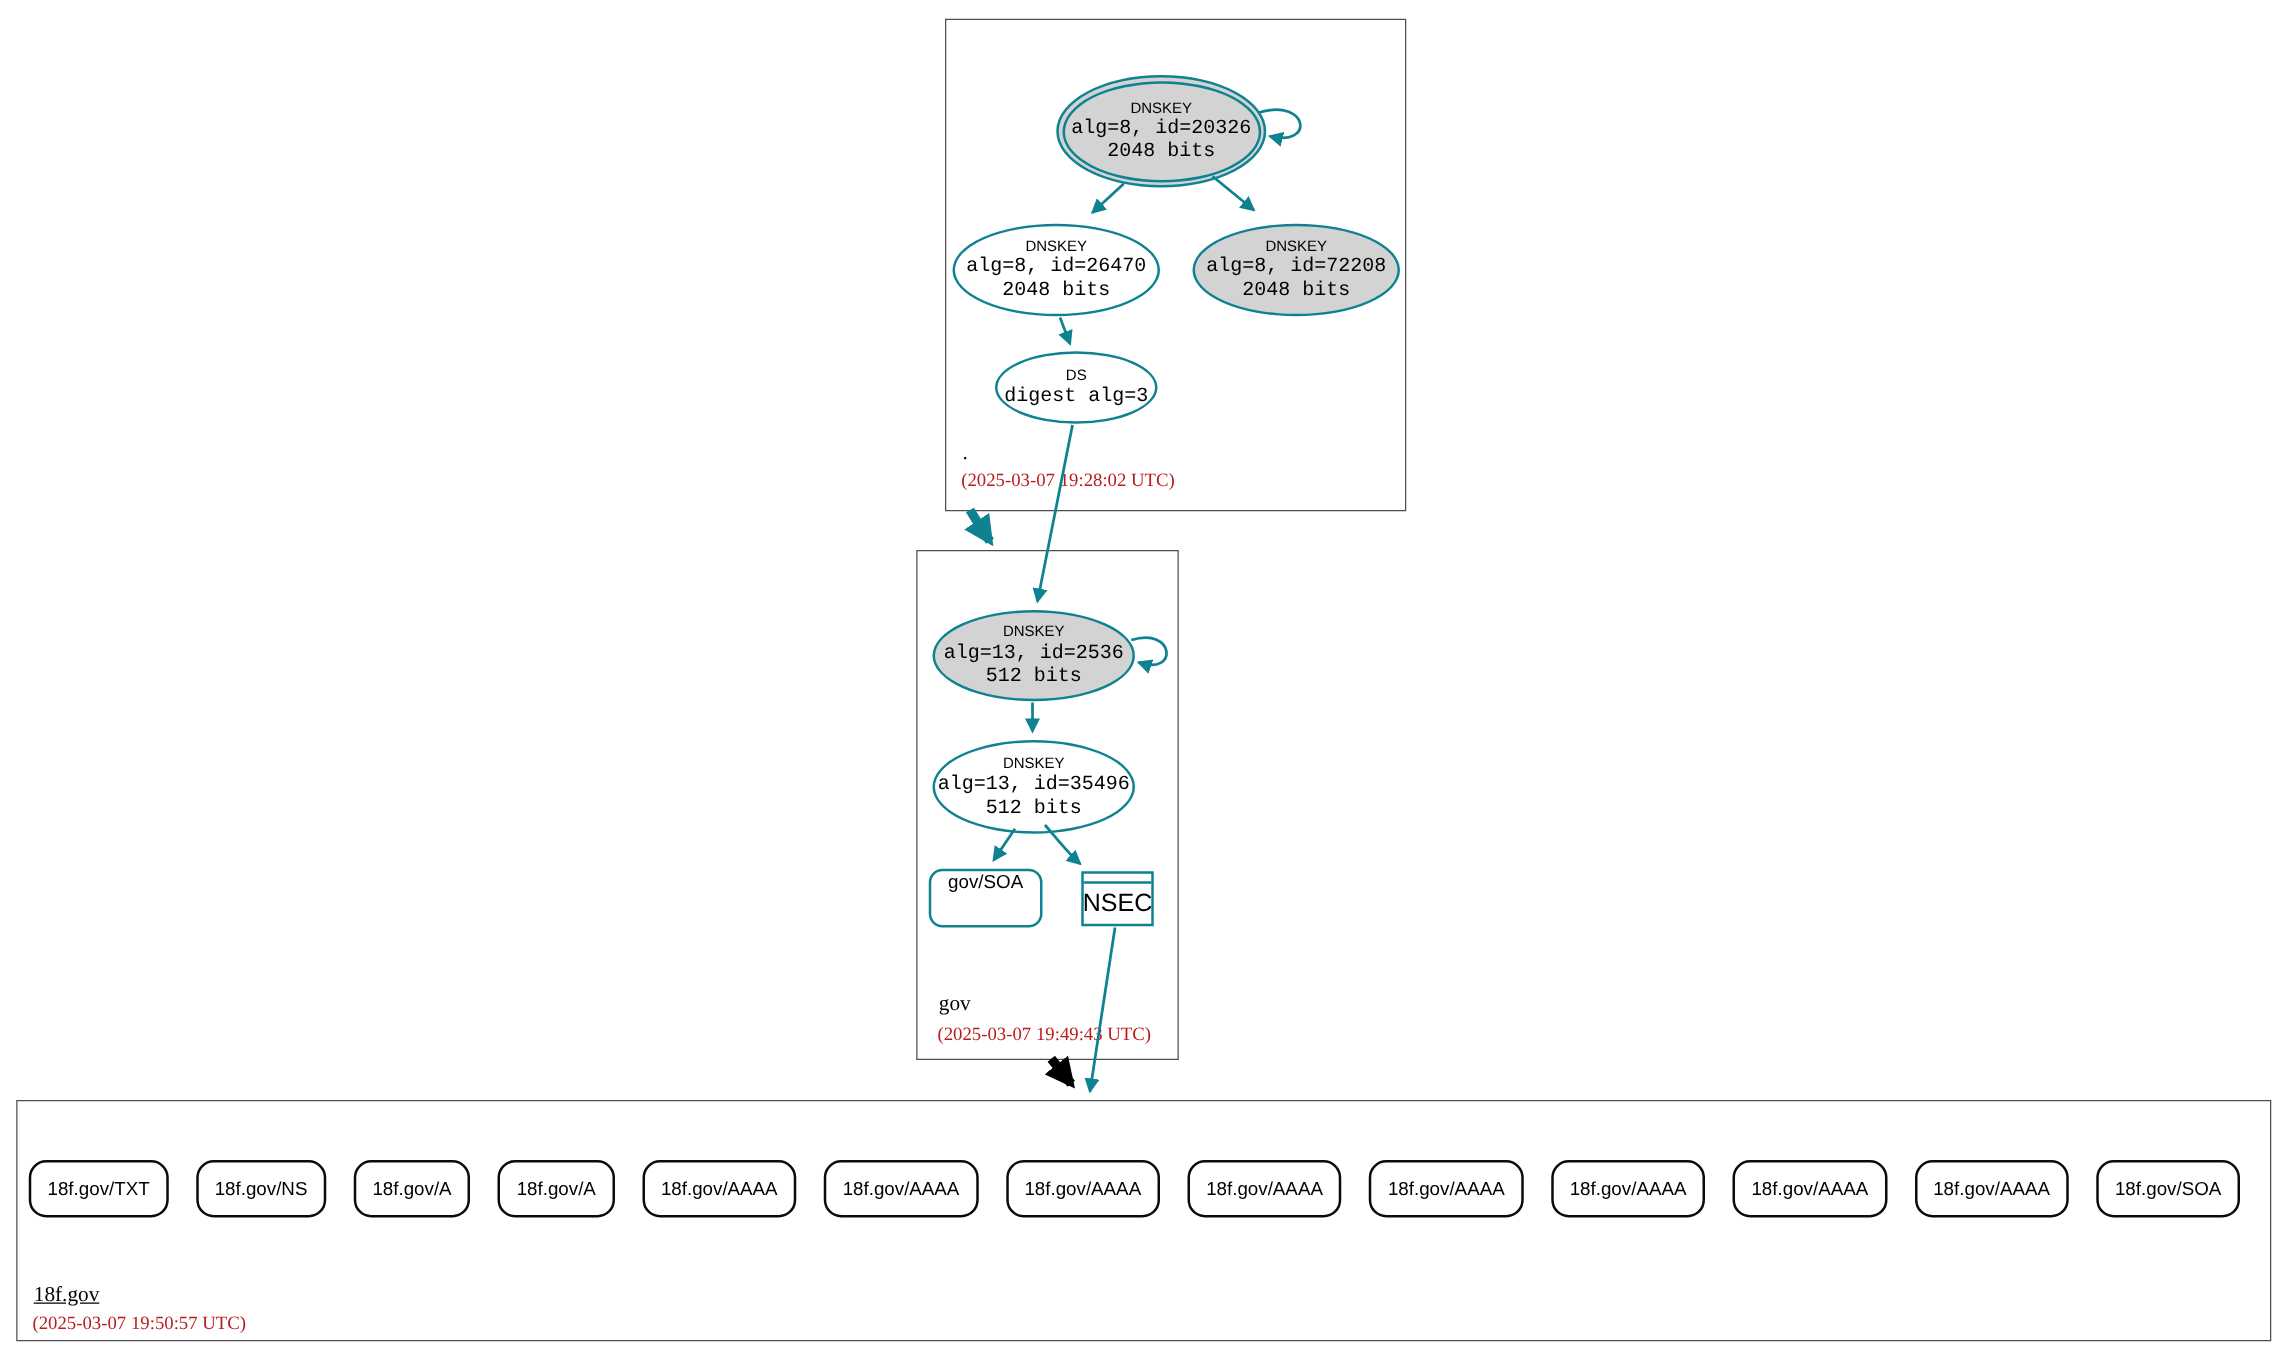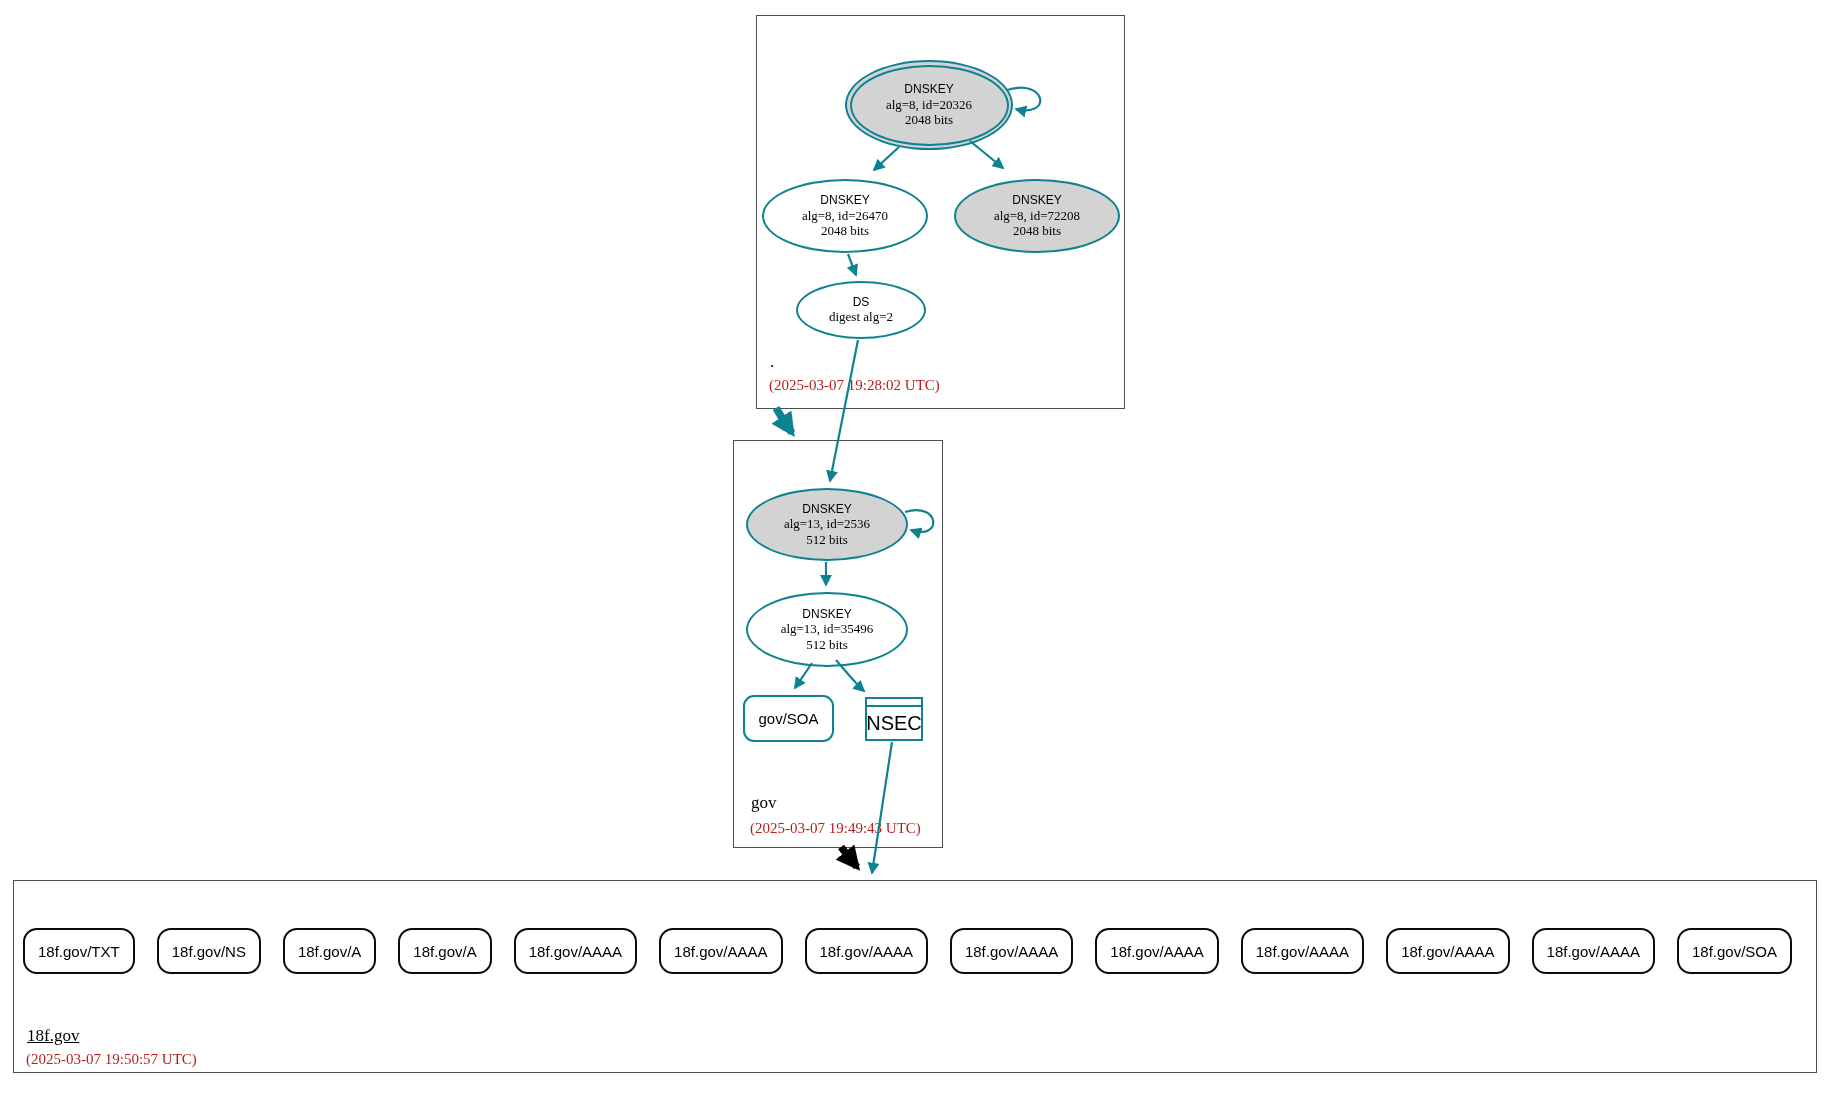--- a/index.html
+++ b/index.html
@@ -13,25 +13,25 @@
 
   
   .ellipse{position:absolute;border:2.2px solid #0e8291;border-radius:50%;background:#fff;
            display:flex;align-items:center;justify-content:center;text-align:center;
            box-sizing:border-box;z-index:3;}
   .ellipse.gray{background:#d3d3d3;}
   .ellipse.double::before{content:"";position:absolute;inset:2.5px;border:2.2px solid #0e8291;
            border-radius:50%;background:#d3d3d3;z-index:0;}
   .ntext{position:relative;z-index:1;}
   .ntitle{font-size:12px;line-height:1.2;}
-  .ndetail{font-family:Liberation Serif, serif;font-size:13px;line-height:1.2;}
+  .ndetail{font-family:Liberation Mono, monospace;font-size:16px;line-height:1.2;}
 
   
   .rr{position:absolute;border:2.2px solid #0e8291;border-radius:11px;background:#fff;
-      display:flex;align-items:center;justify-content:center;font-size:15px;
+      display:flex;align-items:flex-start;justify-content:center;font-size:15px;
       box-sizing:border-box;z-index:3;}
 
   
   .nsec{position:absolute;border:2.5px solid #0e8291;background:#fff;box-sizing:border-box;
         display:flex;flex-direction:column;z-index:3;}
   .nsec-band{height:6px;border-bottom:2.5px solid #0e8291;}
   .nsec-label{flex:1;display:flex;align-items:center;justify-content:center;font-size:20px;}
 
   
   .records-row{position:absolute;left:23px;top:928px;display:flex;gap:22px;z-index:3;}
@@ -78,21 +78,21 @@
     <div class="ntext">
       <div class="ntitle">DNSKEY</div>
       <div class="ndetail">alg=8, id=72208</div>
       <div class="ndetail">2048 bits</div>
     </div>
   </div>
 
   <div class="ellipse" style="left:796px;top:281px;width:130px;height:58px;">
     <div class="ntext">
       <div class="ntitle">DS</div>
-      <div class="ndetail">digest alg=2</div>
+      <div class="ndetail">digest alg=3</div>
     </div>
   </div>
 
   <div class="ellipse gray" style="left:746px;top:488px;width:162px;height:73px;">
     <div class="ntext">
       <div class="ntitle">DNSKEY</div>
       <div class="ndetail">alg=13, id=2536</div>
       <div class="ndetail">512 bits</div>
     </div>
   </div>

